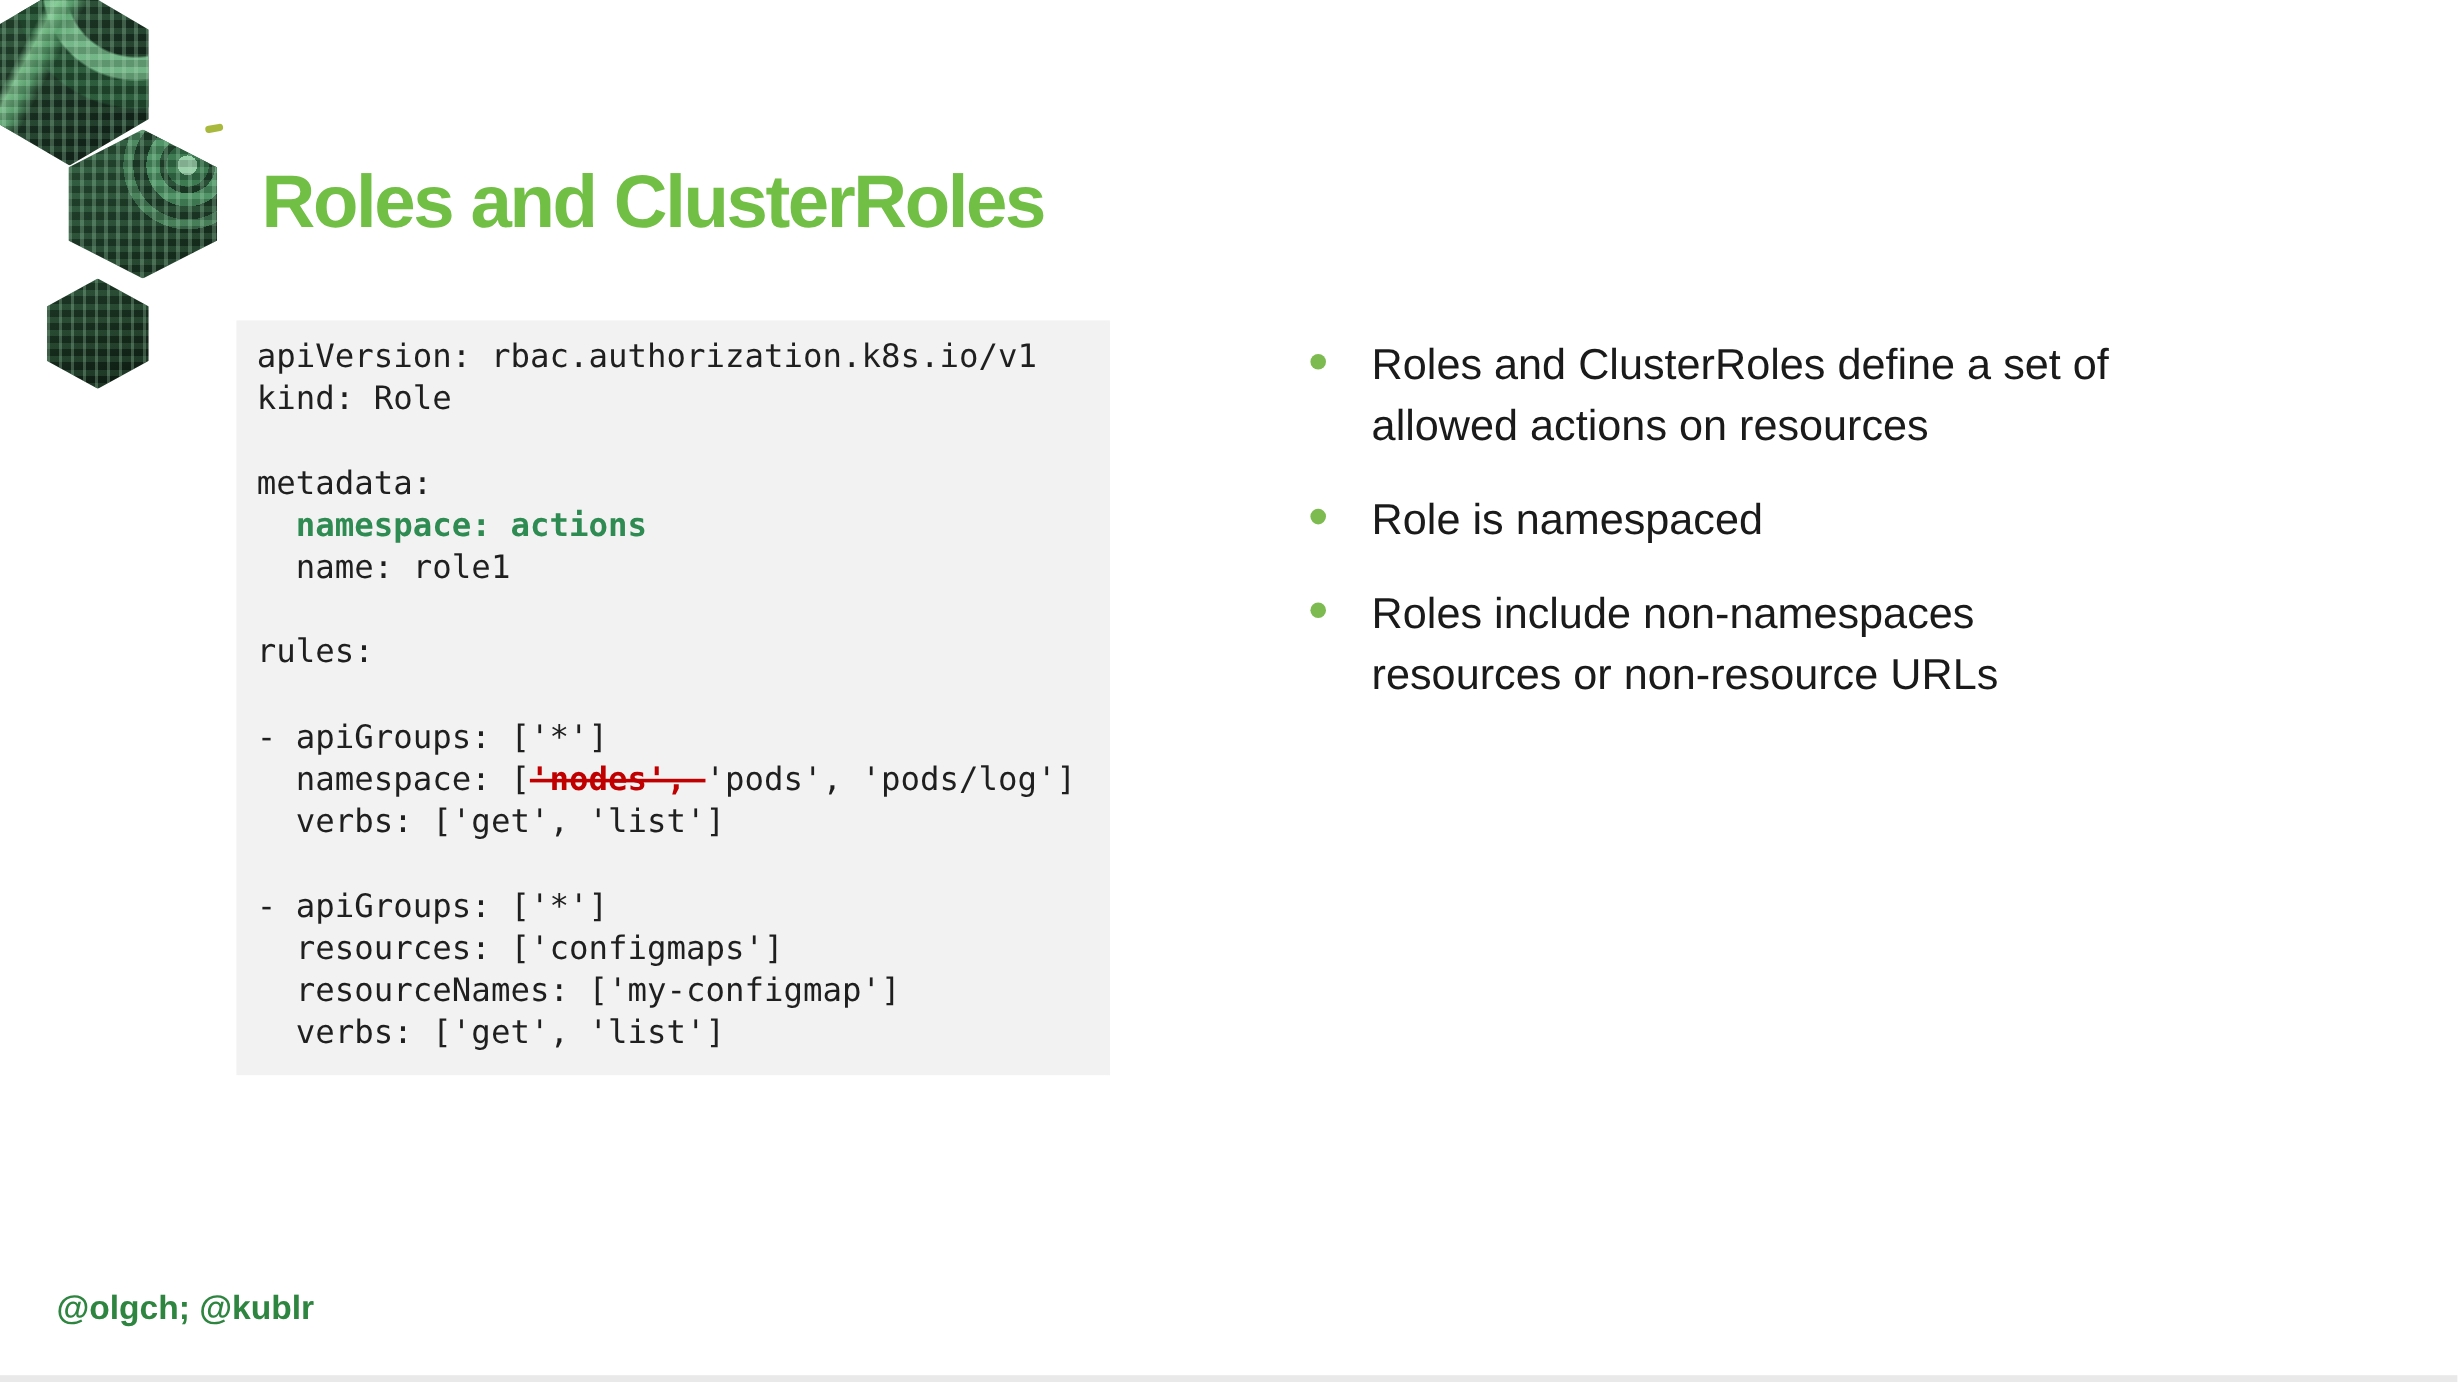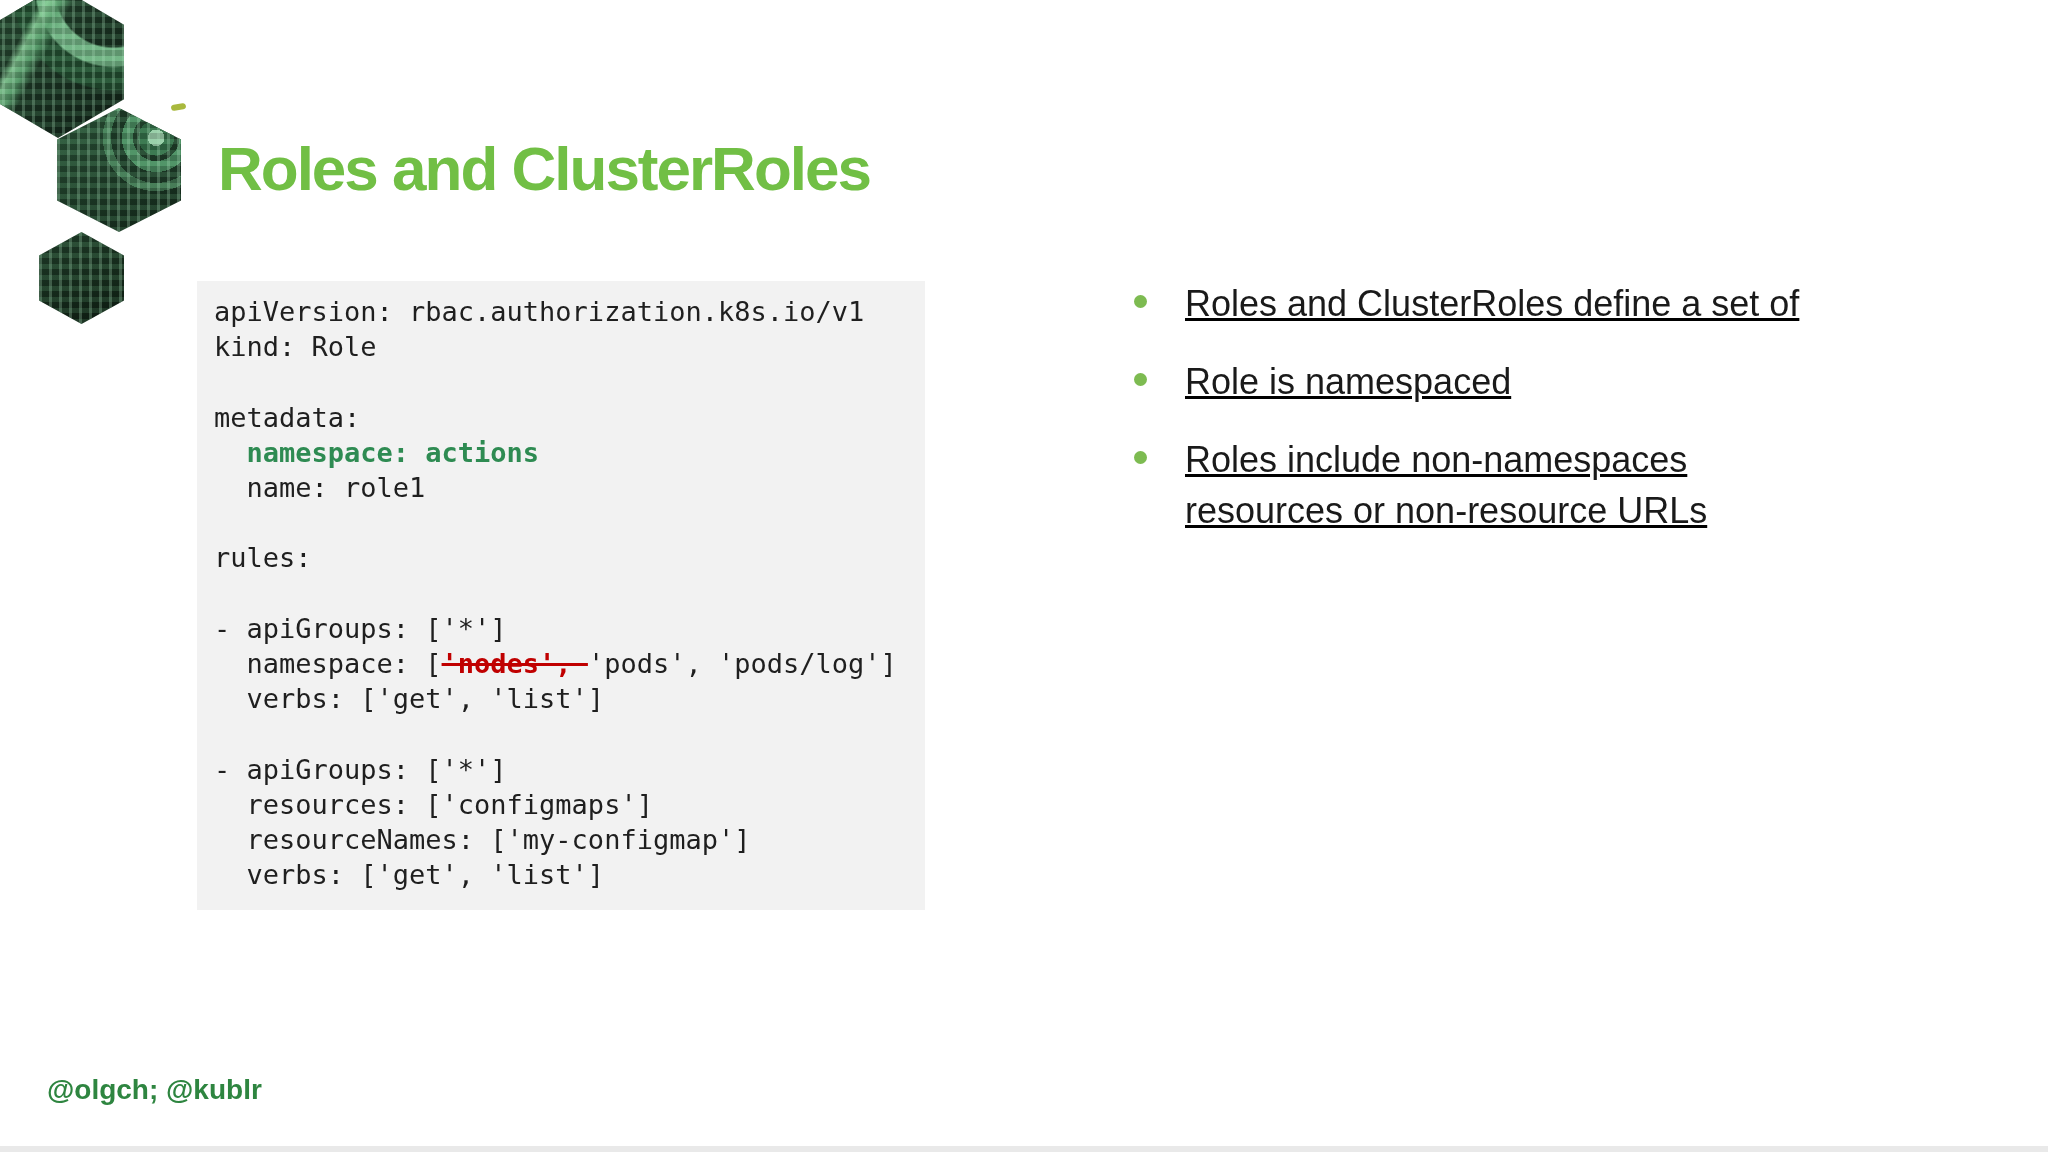--- a/index.html
+++ b/index.html
@@ -62,43 +62,43 @@
   #title {
     position: absolute; left: 218px; top: 138px;
     font-size: 62px; font-weight: bold; line-height: 1;
     letter-spacing: -2px;
     color: var(--title-green);
     white-space: nowrap;
   }
 
   
   #code-panel {
-    position: absolute; left: 197px; top: 281px;
+    position: absolute; left: 197px; top: 267px;
     width: 728px; height: 629px;
     background: var(--code-bg);
     padding: 13px 10px 0 17px;
   }
   .code-line {
     font-family: "DejaVu Sans Mono", monospace;
     font-size: 27px; line-height: 35.2px;
     white-space: pre;
     color: var(--text-dark);
   }
   .seg-plain { color: var(--text-dark); }
   .seg-green { color: var(--code-green); font-weight: bold; }
   .seg-redstrike {
     color: var(--strike-red); font-weight: bold;
     text-decoration: line-through;
     text-decoration-thickness: 3px;
   }
 
   
   #bullet-list {
-    position: absolute; left: 1128px; top: 278px;
-    width: 810px; list-style: none; text-decoration: underline;
+    position: absolute; left: 1086px; top: 278px;
+    width: 810px; list-style: none;
   }
   #bullet-list li {
     position: relative;
     padding-left: 57px;
     margin-bottom: 27px;
     color: #1A1A1A;
   }
   .bullet-line {
     font-size: 36px; line-height: 51px;
     white-space: nowrap;
@@ -159,20 +159,21 @@
     <div class="code-line"><span class="seg-plain">- apiGroups: ['*']</span></div>
     <div class="code-line"><span class="seg-plain">  resources: ['configmaps']</span></div>
     <div class="code-line"><span class="seg-plain">  resourceNames: ['my-configmap']</span></div>
     <div class="code-line"><span class="seg-plain">  verbs: ['get', 'list']</span></div>
   </div>
 
 <ul id="bullet-list">
     <li>
       <span class="dot"></span>
       <div class="bullet-line">Roles and ClusterRoles define a set of</div>
+      <div class="bullet-line">allowed actions on resources</div>
     </li>
     <li>
       <span class="dot"></span>
       <div class="bullet-line">Role is namespaced</div>
     </li>
     <li>
       <span class="dot"></span>
       <div class="bullet-line">Roles include non-namespaces</div>
       <div class="bullet-line">resources or non-resource URLs</div>
     </li>

